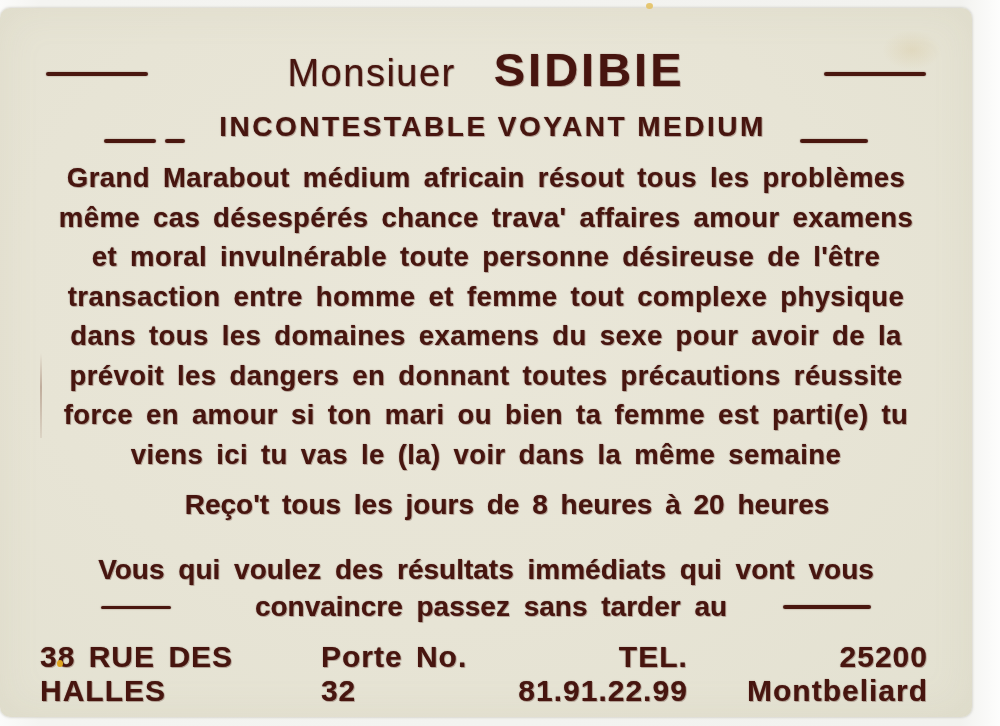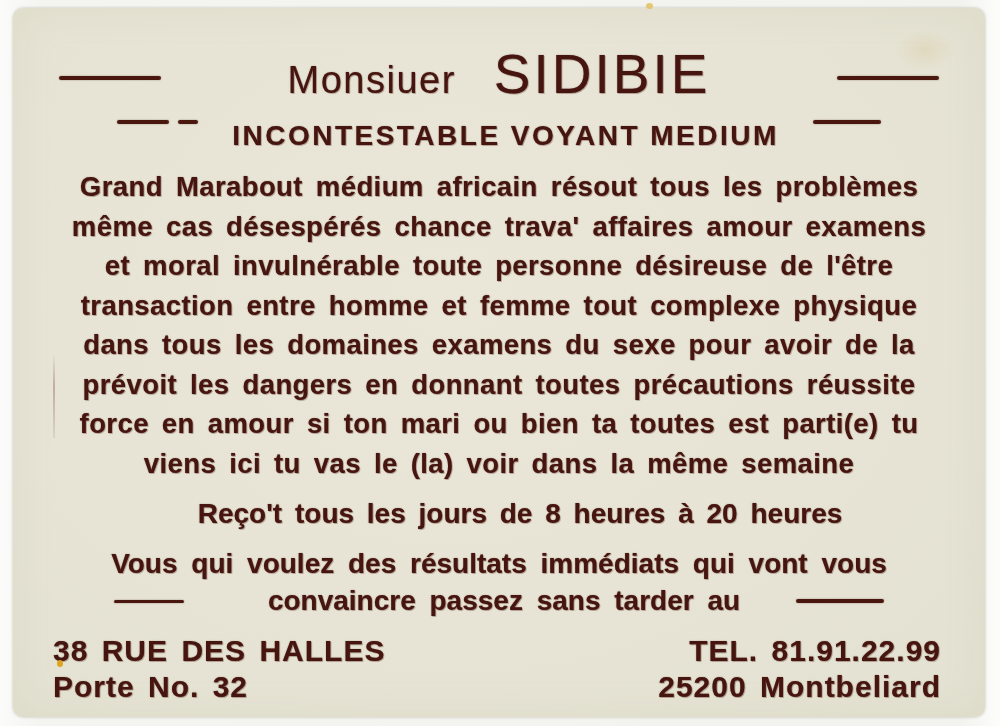--- a/index.html
+++ b/index.html
@@ -12,21 +12,21 @@
     overflow: hidden;
   }
   .scan-bg {
     position: relative;
     width: 1000px;
     height: 726px;
     background: linear-gradient(90deg, #fbfbfa 0%, #f4f4f1 4%, #f2f2ef 96%, #fdfdfc 100%);
   }
   .card {
     position: absolute;
-    left: 13px;
+    left: 0;
     top: 8px;
     width: 972px;
     height: 709px;
     background: radial-gradient(ellipse at 45% 40%, #eae7d9 0%, #e7e4d5 55%, #e3e1d1 100%);
     border-radius: 10px;
     box-shadow: 0 0 3px rgba(90,85,60,0.35), inset 0 0 40px rgba(175,168,135,0.12);
     color: #47150f;
   }
   .ink {
     color: #47150f;
@@ -50,27 +50,27 @@
     display: flex;
     align-items: baseline;
     gap: 38px;
   }
   .salutation {
     font-size: 38px;
     font-weight: 400;
     letter-spacing: 1.5px;
   }
   .big-name {
-    font-size: 55px;
-    font-weight: 400;
+    font-size: 47px;
+    font-weight: 700;
     letter-spacing: 3px;
   }
   .subtitle-row {
     display: flex;
-    align-items: flex-start;
+    align-items: flex-end;
     justify-content: center;
     gap: 34px;
     margin-top: 14px;
   }
   .dash-pair { display: flex; align-items: center; gap: 9px; }
   .dash.h2a { width: 52px; border-top-width: 4px; }
   .dash.h2b { width: 20px; border-top-width: 4px; }
   .dash.h2c { width: 68px; border-top-width: 4px; }
   .subtitle {
     font-size: 28px;
@@ -93,21 +93,21 @@
   }
   .hours-line {
     margin-top: 15px;
     font-size: 28px;
     font-weight: 700;
     text-align: center;
     word-spacing: 5px;
     margin-left: 42px;
   }
   .closing1 {
-    margin-top: 18px;
+    margin-top: 33px;
     font-size: 28px;
     font-weight: 700;
     text-align: center;
     word-spacing: 6px;
   }
   .closing2-row {
     display: flex;
     align-items: center;
     justify-content: center;
     gap: 56px;
@@ -121,21 +121,21 @@
     word-spacing: 6px;
     margin-left: 28px;
   }
   
   .footer-row {
     display: flex;
     justify-content: space-between;
     margin-top: 17px;
     padding: 0 44px 0 40px;
   }
-  .footer-col { display: flex; flex-direction: column; gap: 2px; }
+  .footer-col { display: flex; gap: 8px; align-items: center; }
   .footer-col.right { text-align: right; }
   .footer-line {
     font-size: 30px;
     font-weight: 700;
     letter-spacing: 1px;
     word-spacing: 4px;
   }
   
   .speck {
     position: absolute;
@@ -184,21 +184,21 @@
       <div class="dash h2c"></div>
     </div>
 
     <div class="body-block">
       <div class="body-line ink">Grand Marabout médium africain résout tous les problèmes</div>
       <div class="body-line ink">même cas désespérés chance trava' affaires amour examens</div>
       <div class="body-line ink">et moral invulnérable toute personne désireuse de l'être</div>
       <div class="body-line ink">transaction entre homme et femme tout complexe physique</div>
       <div class="body-line ink">dans tous les domaines examens du sexe pour avoir de la</div>
       <div class="body-line ink">prévoit les dangers en donnant toutes précautions réussite</div>
-      <div class="body-line ink">force en amour si ton mari ou bien ta toutes est parti(e) tu</div>
+      <div class="body-line ink">force en amour si ton mari ou bien ta femme est parti(e) tu</div>
       <div class="body-line ink">viens ici tu vas le (la) voir dans la même semaine</div>
     </div>
 
     <div class="hours-line ink">Reço't tous les jours de 8 heures à 20 heures</div>
 
     <div class="closing1 ink">Vous qui voulez des résultats immédiats qui vont vous</div>
 
     <div class="closing2-row">
       <div class="dash c2a"></div>
       <span class="closing2 ink">convaincre passez sans tarder au</span>

